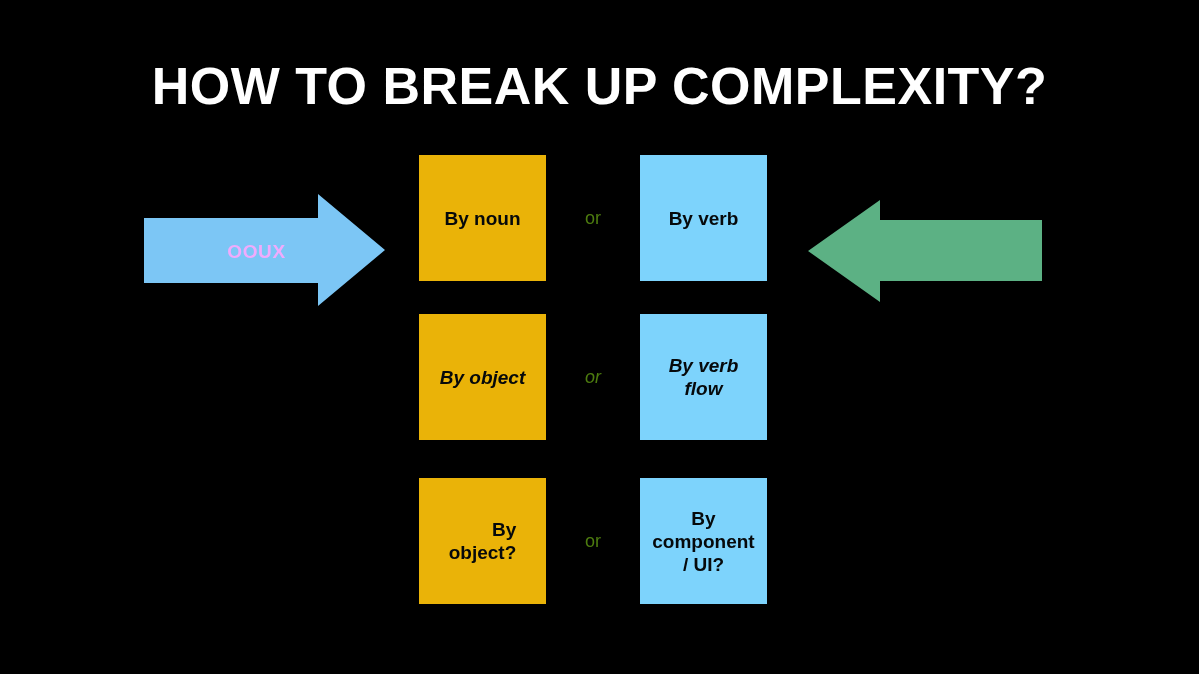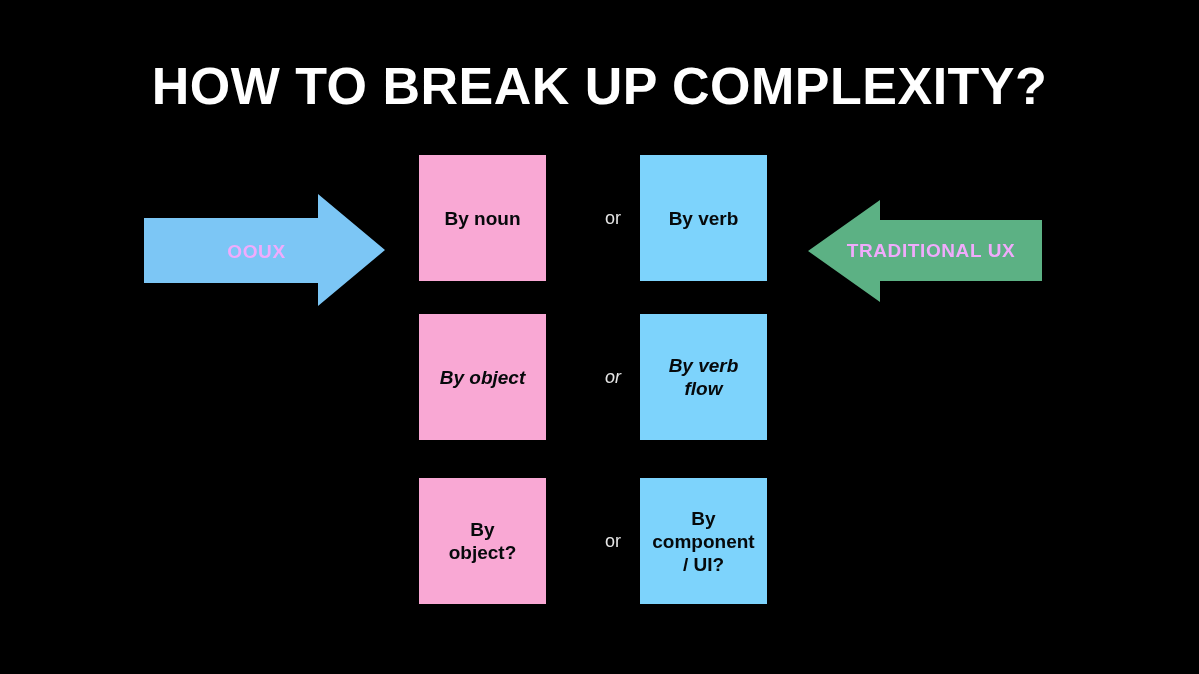--- a/index.html
+++ b/index.html
@@ -63,39 +63,38 @@
     justify-content: center;
     text-align: center;
     color: #06090b;
     font-family: "Liberation Sans", sans-serif;
     font-weight: bold;
     font-size: 19px;
     line-height: 23px;
     box-sizing: border-box;
     padding: 2px 6px;
   }
-  .opt-box.left  { left: 0px;   background: #f9a8d4; }
+  .opt-box.left  { left: 0px;   background: #eab308; text-align: right; }
   .opt-box.right { left: 221px; background: #7dd3fc; }
   .opt-box .txt { display: block; }
 
   .or-label {
     position: absolute;
     left: 127px;
     top: 0;
     width: 94px;
     height: 126px;
     display: flex;
     align-items: center;
     justify-content: center;
-    color: #e5e5e5;
+    color: #4d7c0f;
     font-family: "Liberation Sans", sans-serif;
     font-weight: normal;
     font-size: 18px;
     line-height: 22px;
-    margin-left: 20px;
   }
 
   
   .arrow-wrap { position: absolute; }
   .arrow-wrap svg { display: block; }
 
   #arrow-left-wrap  { left: 140px; top: 190px; width: 250px; height: 120px; }
   #arrow-right-wrap { left: 804px; top: 198px; width: 242px; height: 106px; }
 
   .arrow-label {
@@ -132,21 +131,20 @@
       <polygon points="4,28 178,28 178,4 245,60 178,116 178,93 4,93" fill="#7cc6f5"></polygon>
     </svg>
   </div>
   <div class="arrow-label" id="ooux-label">OOUX</div>
 
   <div class="arrow-wrap" id="arrow-right-wrap">
     <svg width="242" height="106" viewBox="0 0 242 106">
       <polygon points="4,53 76,2 76,22 238,22 238,83 76,83 76,104" fill="#5cb184"></polygon>
     </svg>
   </div>
-  <div class="arrow-label" id="traditional-label">TRADITIONAL UX</div>
 
   <div class="grid">
 
     <div class="grid-row r0">
       <div class="opt-box left">
         <span class="txt">
           <span>By noun</span>
         </span>
       </div>
       <div class="or-label">or</div>

